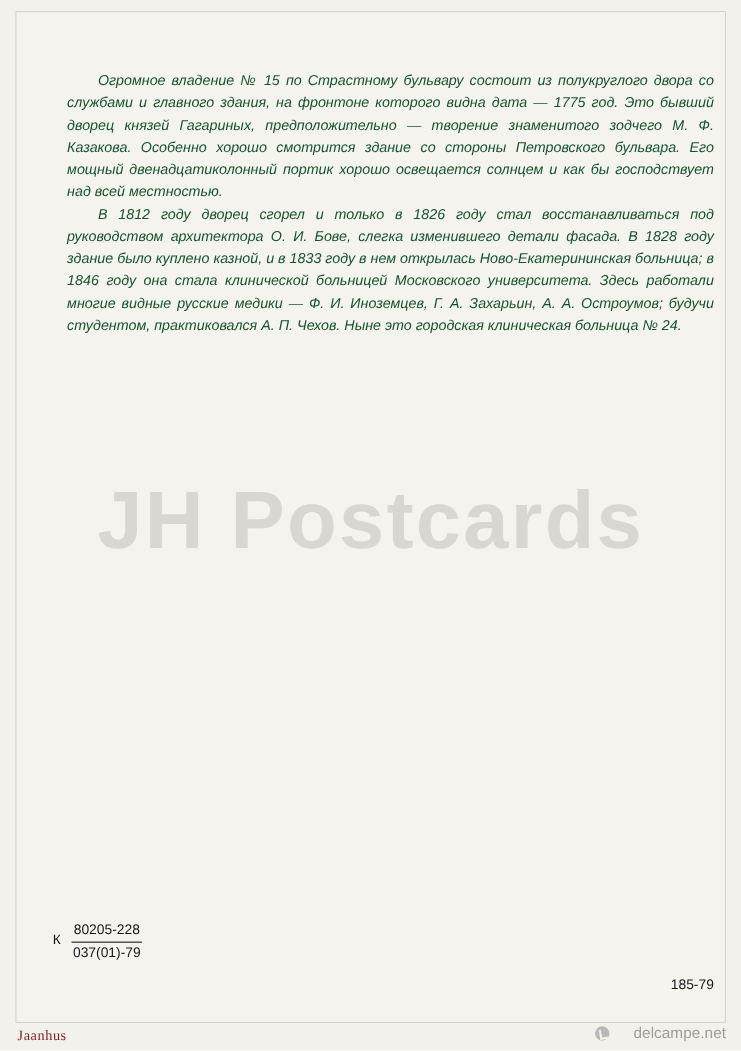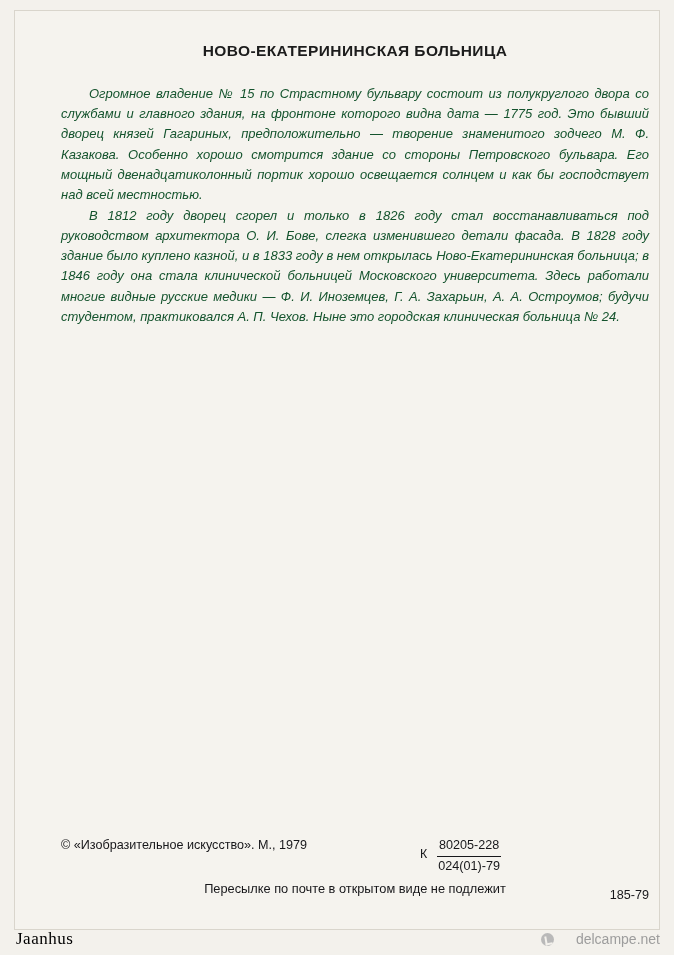--- a/index.html
+++ b/index.html
@@ -160,22 +160,22 @@
     color: rgba(120,120,120,0.22);
     pointer-events: none;
     user-select: none;
     white-space: nowrap;
   }
   .wm-bottom-left {
     position: absolute;
     left: 16px;
     bottom: 6px;
     font-family: "Liberation Serif", serif;
-    font-size: 17px;
-    color: #000000;
+    font-size: 13px;
+    color: #7f1d1d;
     letter-spacing: 0.5px;
   }
   .wm-bottom-right {
     position: absolute;
     right: 14px;
     bottom: 8px;
     font-family: "Liberation Sans", sans-serif;
     font-size: 14px;
     color: #9d9d9d;
     display: flex;
@@ -204,54 +204,49 @@
 </style>
 </head>
 <body>
 
 <div class="card">
   <div class="paper">
 
     <div class="inner">
 
       <div class="title">
-        <span class="line">НОВО-ЕКАТЕРИНИНСКАЯ БОЛЬНИЦА</span>
       </div>
 
       <div class="body-text">
         <p>Огромное владение № 15 по Страстному бульвару состоит из полукруглого двора со службами и главного здания, на фронтоне которого видна дата — 1775 год. Это бывший дворец князей Гагариных, предположительно — творение знаменитого зодчего М. Ф. Казакова. Особенно хорошо смотрится здание со стороны Петровского бульвара. Его мощный двенадцатиколонный портик хорошо освещается солнцем и как бы господствует над всей местностью.</p>
         <p>В 1812 году дворец сгорел и только в 1826 году стал восстанавливаться под руководством архитектора О. И. Бове, слегка изменившего детали фасада. В 1828 году здание было куплено казной, и в 1833 году в нем открылась Ново-Екатерининская больница; в 1846 году она стала клинической больницей Московского университета. Здесь работали многие видные русские медики — Ф. И. Иноземцев, Г. А. Захарьин, А. А. Остроумов; будучи студентом, практиковался А. П. Чехов. Ныне это городская клиническая больница № 24.</p>
       </div>
 
     </div>
 
     <div class="footer">
 
 
       <div class="imprint">
         <div class="imprint-row">
-          <div class="imprint-left">
-            <span class="copy-mark">©</span>
-            <span>«Изобразительное искусство». М., 1979</span>
-          </div>
           <div class="imprint-right">
             <span class="kletter">К</span>
             <span class="codes">
               <span class="code-top">80205-228</span>
-              <span class="code-bottom">024(01)-79</span>
+              <span class="code-bottom">037(01)-79</span>
             </span>
             <span class="tail-code">185-79</span>
           </div>
         </div>
       </div>
 
-      <div class="notice">Пересылке по почте в открытом виде не подлежит</div>
 
     </div>
 
   </div>
 
+  <div class="wm-main">JH Postcards</div>
   <div class="wm-bottom-left">Jaanhus</div>
   <div class="wm-bottom-right">
     <span class="wm-dot"></span>
     <span>delcampe.net</span>
   </div>
 </div>
 
 </body></html>

